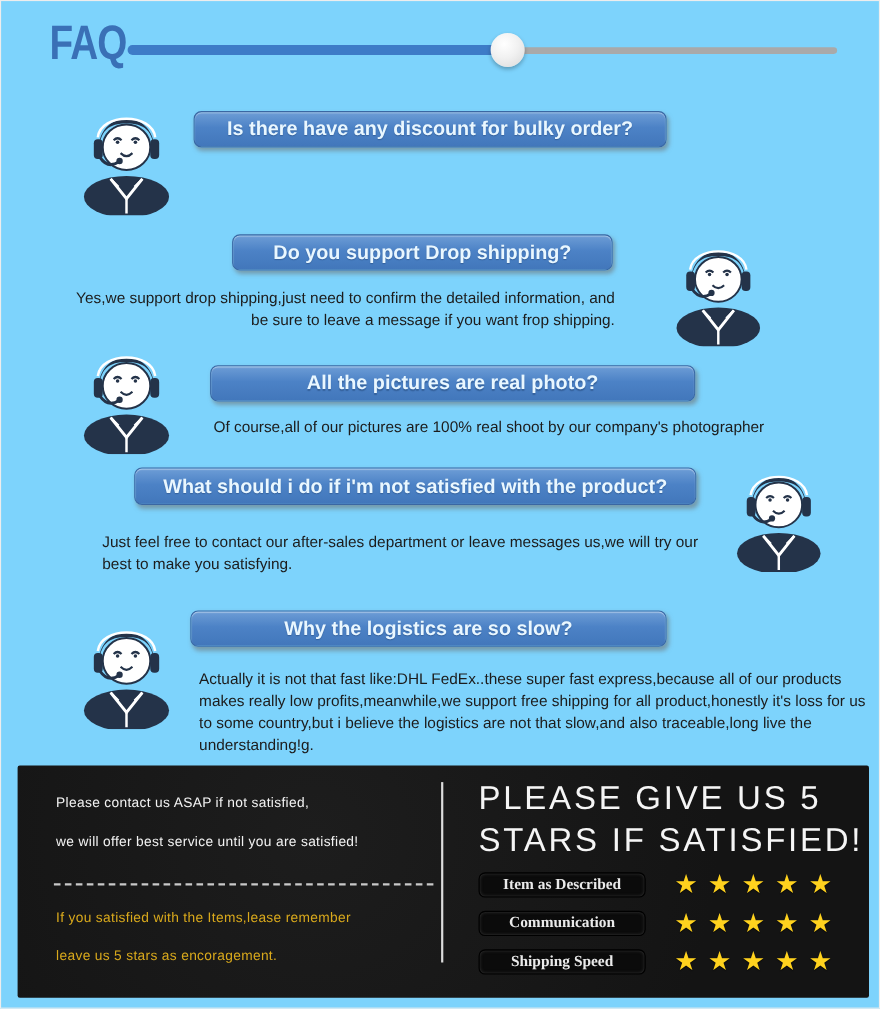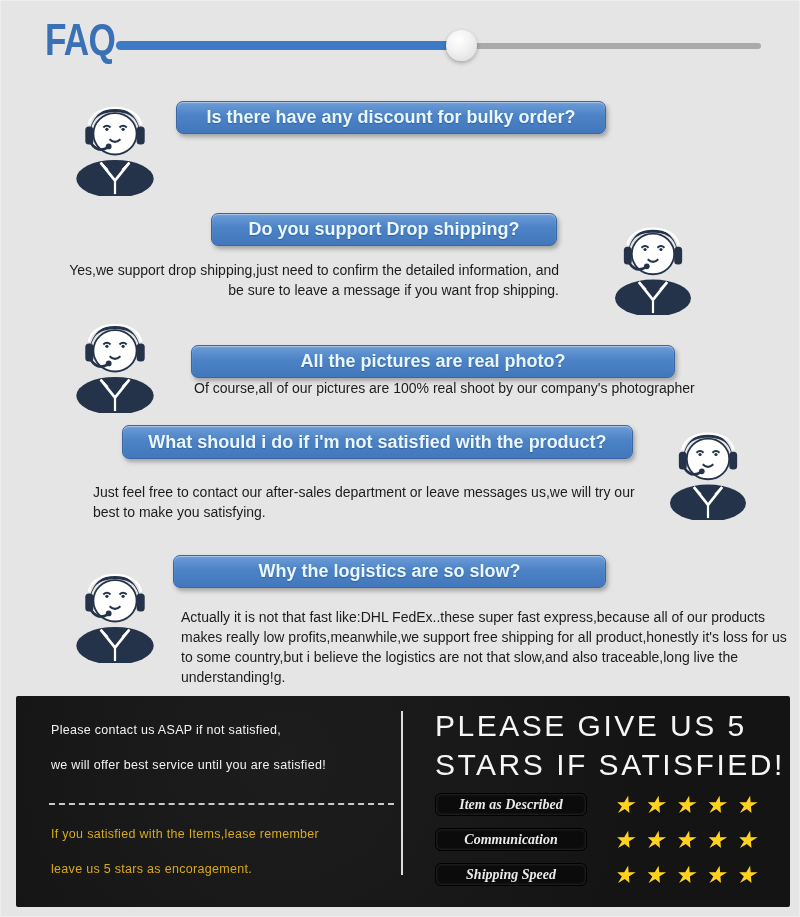--- a/index.html
+++ b/index.html
@@ -1,17 +1,17 @@
 <!DOCTYPE html>
 <html><head>
 <meta charset="utf-8">
 <style>
   html,body{margin:0;padding:0;background:#fff;}
   .canvas{
-    position:relative;width:800px;height:917px;background:#e5e5e5;
+    position:relative;width:800px;height:917px;background:#7dd3fc;
     font-family:"Liberation Sans",sans-serif;overflow:hidden;
     border:1px solid #ededed;box-sizing:border-box;
   }
   
   .faq-title{
     position:absolute;left:44px;top:14px;
     font-size:44px;font-weight:bold;color:#3a70b6;
     transform:scaleX(.8);transform-origin:left top;letter-spacing:-1px;
   }
   .slider{position:absolute;left:115px;top:38px;width:645px;height:14px;}
@@ -36,21 +36,21 @@
     background:linear-gradient(180deg,#6d9dd6 0%,#4c82c6 45%,#4277bb 100%);
     border:1px solid #3a67a3;border-radius:7px;
     box-shadow:2px 3px 4px rgba(110,110,110,.55), inset 0 1px 1px rgba(255,255,255,.45);
     display:flex;align-items:center;justify-content:center;
     color:#e9f7ff;font-weight:bold;font-size:18px;
     text-shadow:0 1px 1px rgba(20,50,90,.35);
     white-space:nowrap;
   }
   .q1{left:175px;top:100px;width:430px;}
   .q2{left:210px;top:212px;width:346px;}
-  .q3{left:190px;top:344px;width:484px;}
+  .q3{left:190px;top:331px;width:441px;}
   .q4{left:121px;top:424px;width:511px;height:34px;}
   .q5{left:172px;top:554px;width:433px;}
   
   .answer{
     position:absolute;font-size:14px;line-height:1.42;color:#1c1c1c;
   }
   .a1{left:180px;top:146px;width:552px;text-align:left;}
   .a2{left:58px;top:260px;width:500px;text-align:right;}
   .a3{left:193px;top:378px;width:578px;text-align:left;}
   .a4{left:92px;top:482px;width:565px;}
@@ -67,21 +67,21 @@
   .f-gold{color:#d9a91c;}
   .f-line3{left:35px;top:131px;}
   .f-line4{left:35px;top:166px;}
   .f-dash{position:absolute;left:33px;top:107px;width:345px;border-top:2px dashed #c9c9c9;}
   .f-divider{position:absolute;left:385px;top:15px;width:2px;height:164px;background:#dcdcdc;}
   .f-headline{
     position:absolute;left:419px;top:10px;
     font-size:30px;line-height:39px;color:#f5f5f5;letter-spacing:2.5px;white-space:nowrap;
   }
   .ratings{position:absolute;left:419px;top:97px;display:flex;flex-direction:column;gap:12px;}
-  .rating-row{display:flex;align-items:flex-start;font-style:italic;}
+  .rating-row{display:flex;align-items:flex-start;}
   .label-box{
     width:152px;height:23px;box-sizing:border-box;
     background:#0b0b0b;border:1px solid #000;border-radius:6px;
     box-shadow:inset 0 0 3px #3a3a3a;
     display:flex;align-items:center;justify-content:center;
     color:#eaeaea;font-family:"Liberation Serif",serif;font-weight:bold;font-size:14px;
     white-space:nowrap;
   }
   .stars{
     margin-left:26px;font-size:24px;line-height:23px;letter-spacing:9px;

